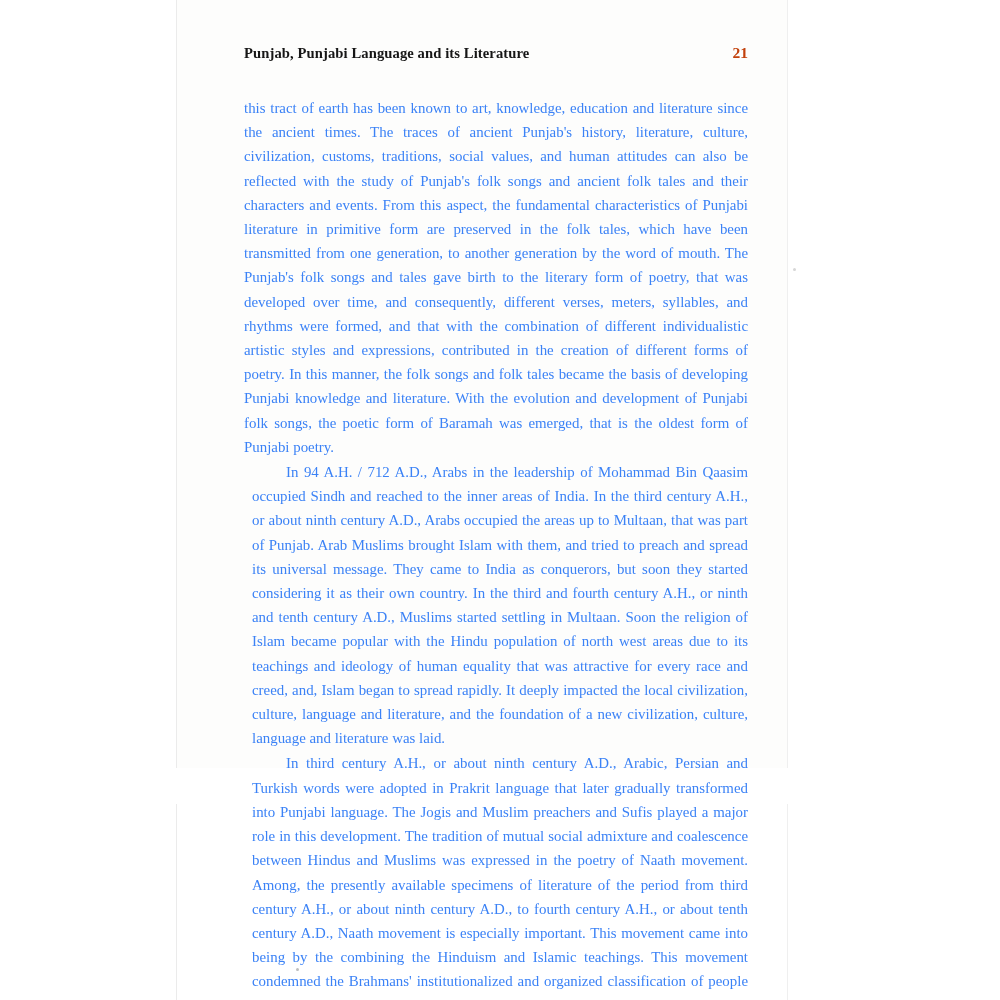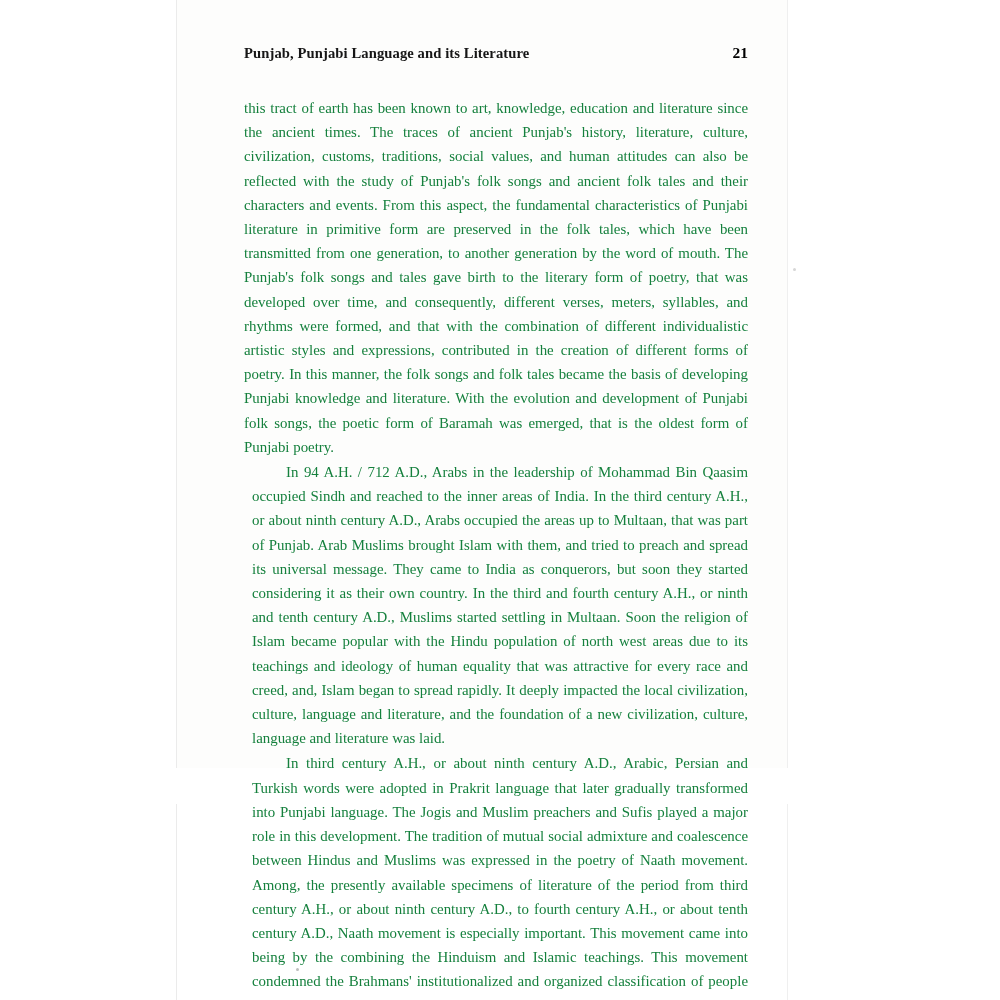--- a/index.html
+++ b/index.html
@@ -57,29 +57,29 @@
   .running-head .title {
     font-size: 14.6px;
     letter-spacing: 0.1px;
     color: #161616;
     font-weight: 600;
     font-family: "Liberation Serif", serif;
   }
   .running-head .pageno {
     font-size: 15.5px;
     font-weight: 700;
-    color: #000000;
+    color: #c2410c;
   }
   p.body-par {
     margin: 0 0 0 0;
     font-size: 14.9px;
     line-height: 24.2px;
     text-align: justify;
     text-justify: inter-word;
-    color: #15803d;
+    color: #3b82f6;
     hyphens: none;
   }
   p.body-par + p.body-par {
     margin-top: 1px;
   }
   p.indent {
     text-indent: 34px;
     margin-left: 8px;
   }
   .dot-mark {

